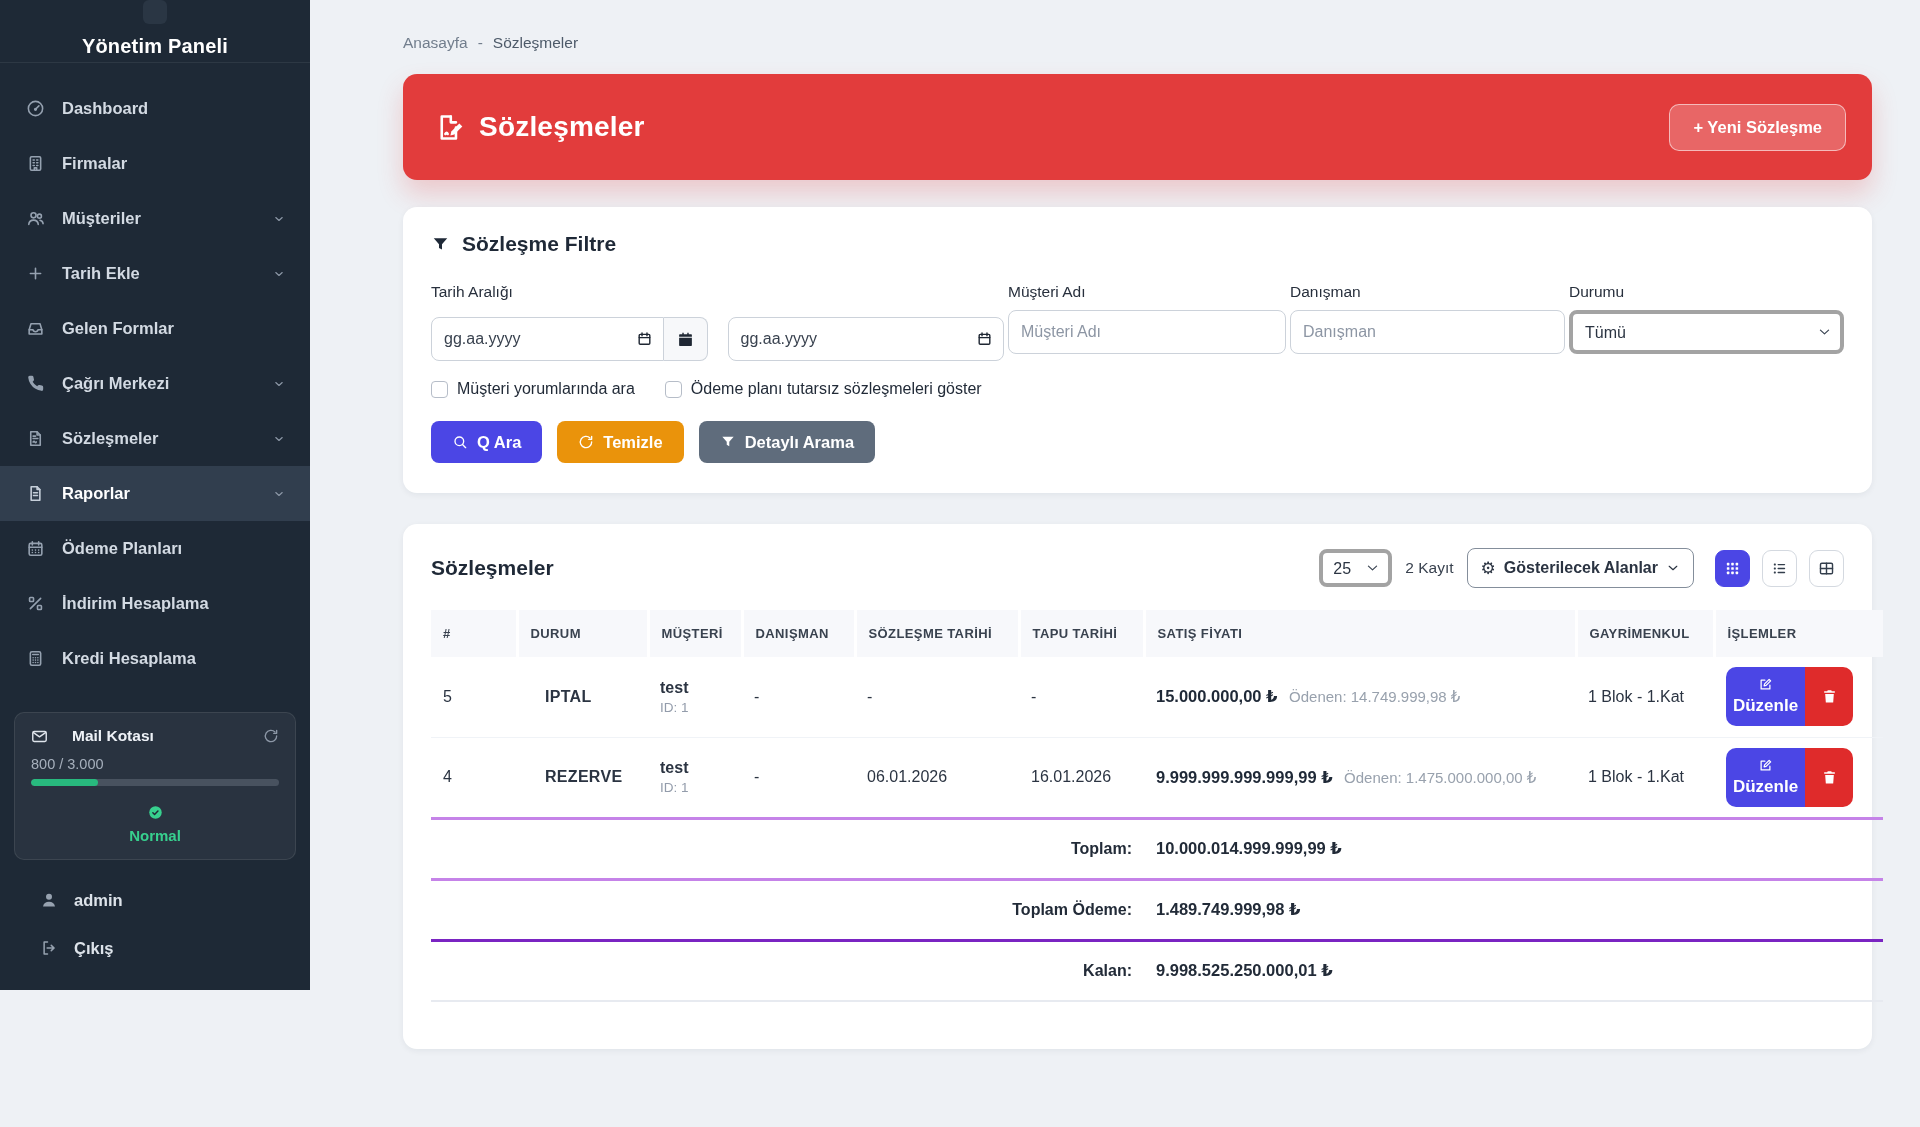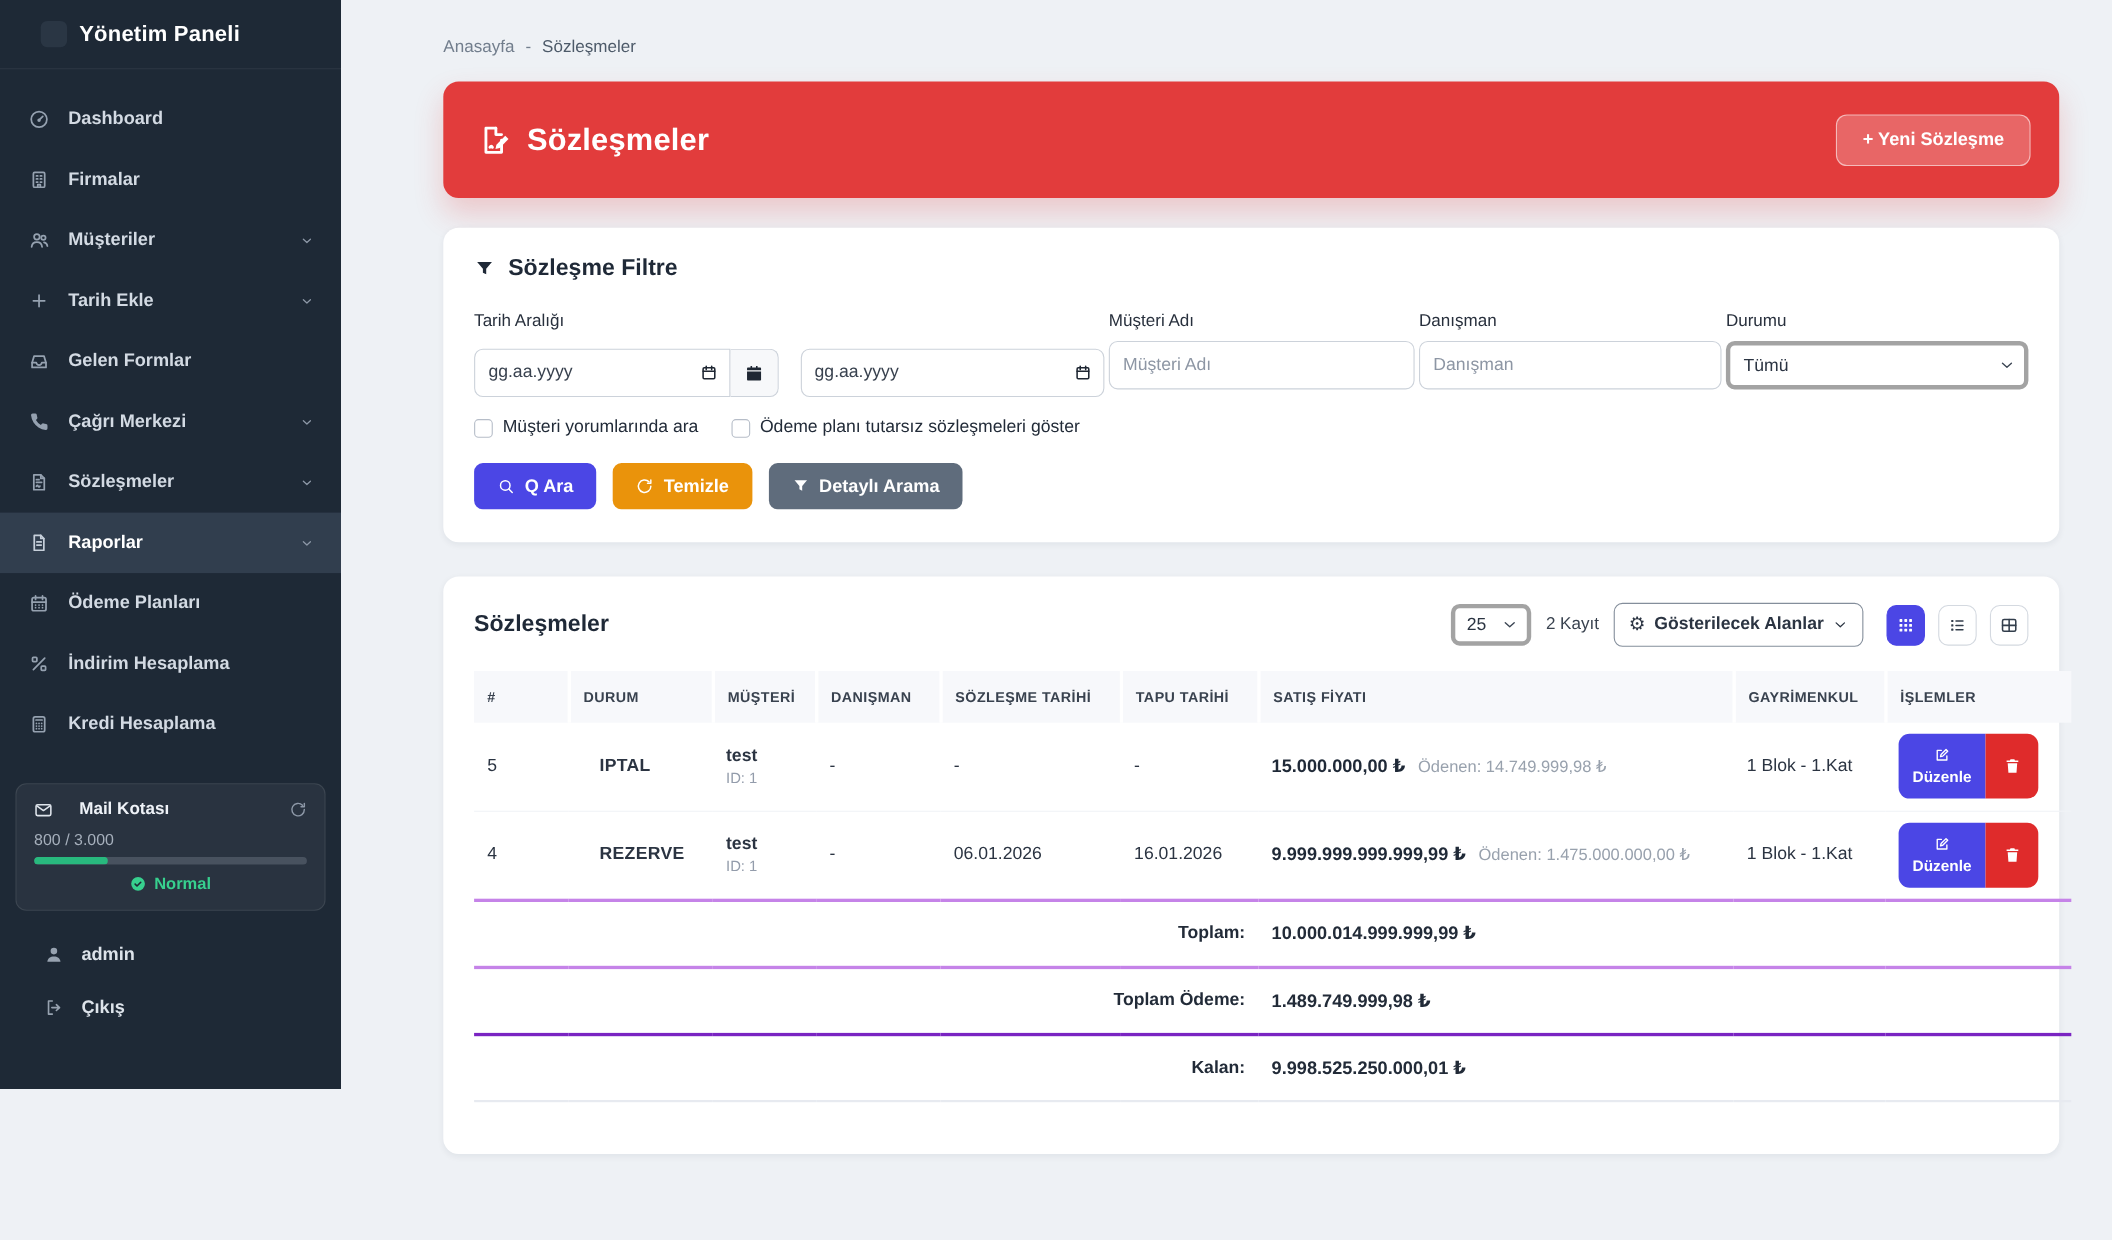--- a/index.html
+++ b/index.html
@@ -8,39 +8,39 @@
     position:relative; overflow:hidden;
     background:#eef1f5;
     font-family:"Liberation Sans","DejaVu Sans",sans-serif;
     color:#2b3442;
   }
   svg { display:block; }
   .ic { stroke:currentColor; fill:none; stroke-width:2; stroke-linecap:round; stroke-linejoin:round; }
 
   
   .sidebar { position:absolute; left:0; top:0; width:310px; height:990px; background:#1e2936; }
-  .sb-header { height:63px; display:flex; align-items:center; gap:11px; padding:0 37px; border-bottom:1px solid rgba(255,255,255,.07); }
+  .sb-header { height:63px; display:flex; align-items:center; gap:11px; padding:0 16px; border-bottom:1px solid rgba(255,255,255,.07);flex-direction:column; }
   .sb-logo { width:24px; height:24px; border-radius:6px; background:#2a3644; flex:0 0 24px; }
   .sb-title { font-size:20px; font-weight:bold; color:#fff; letter-spacing:.2px; }
   .sb-nav { padding-top:18px; }
   .sb-item { height:55px; display:flex; align-items:center; gap:17px; padding:0 24px 0 26px; font-size:16.5px; font-weight:600; color:#d3dae3; cursor:pointer; }
   .sb-item .mi { width:19px; height:19px; flex:0 0 19px; color:#95a1b0; }
   .sb-item .chev { margin-left:auto; width:14px; height:14px; color:#8d98a7; }
   .sb-item.active { background:#313e4e; color:#fff; }
   .sb-item.active .mi { color:#c6cfda; }
 
   .mail-card { margin:26px 14px 0; background:rgba(255,255,255,.05); border:1px solid rgba(255,255,255,.09); border-radius:10px; padding:14px 16px 15px; }
   .mc-top { display:flex; align-items:center; gap:24px; color:#eef2f7; }
   .mc-top .mi { width:17px; height:17px; color:#dfe5ec; }
   .mc-title { font-size:15.5px; font-weight:bold; }
   .mc-refresh { margin-left:auto; width:16px; height:16px; color:#8d98a7; cursor:pointer; }
   .mc-usage { margin-top:11px; font-size:14.5px; color:#a6b0bc; }
   .mc-track { margin-top:7px; height:7px; border-radius:4px; background:#48525f; overflow:hidden; }
   .mc-fill { height:100%; background:#28b97e; border-radius:4px; }
-  .mc-status { margin-top:9px; display:flex; justify-content:center; align-items:center; gap:7px; color:#37d08e; font-size:15px; font-weight:bold; }
+  .mc-status { margin-top:19px; display:flex; justify-content:center; align-items:center; gap:7px; color:#37d08e; font-size:15px; font-weight:bold;flex-direction:column; }
   .mc-status .mi { width:15px; height:15px; }
 
   .sb-user { margin-top:16px; }
   .sb-user,.sb-logout { height:48px; display:flex; align-items:center; gap:16px; padding:0 24px 0 40px; font-size:16.5px; font-weight:600; color:#dde3ea; cursor:pointer; }
   .sb-user .mi,.sb-logout .mi { width:18px; height:18px; color:#97a2b0; }
 
   
   .main { position:absolute; left:310px; top:4px; right:0; height:915px;padding-left:43px; }
   .content { padding:0 48px 0 50px; }
   .breadcrumb { padding-top:30px; display:flex; gap:10px; font-size:15.5px; color:#727e8d; }
@@ -108,21 +108,21 @@
   .tbl th:last-child { border-right:none; }
   .tbl td { padding:10px 12px; font-size:16px; color:#2b3442; vertical-align:middle; }
   tr.data-row td { height:80px; }
   tr.row-sep td { border-bottom:1px solid #f0f3f7; }
   .durum-cell { font-size:13.5px; font-weight:bold; letter-spacing:.3px; padding-left:28px !important; }
   .musteri-name { font-weight:bold; }
   .musteri-id { margin-top:3px; font-size:13.5px; color:#939cab; }
   .fiyat-main { font-weight:bold; font-size:16.5px; color:#1f2937; }
   .odenen { font-size:15px; color:#98a1ad; margin-left:7px; }
   .actions { display:flex; }
-  .btn-edit { width:79px; height:59px; border:none; border-radius:10px 0 0 10px; background:#4b46e5; color:#fff; display:flex; flex-direction:column; align-items:center; justify-content:center; gap:4px; font-size:14px; font-weight:bold; cursor:pointer; font-family:inherit; }
+  .btn-edit { width:79px; height:59px; border:none; border-radius:10px 0 0 10px; background:#4b46e5; color:#fff; display:flex; flex-direction:column; align-items:center; justify-content:center; gap:4px; font-size:17px; font-weight:bold; cursor:pointer; font-family:inherit; }
   .btn-edit .mi { width:15px; height:15px; }
   .btn-del { width:48px; height:59px; border:none; border-radius:0 10px 10px 0; background:#df2b2b; color:#fff; display:flex; align-items:center; justify-content:center; cursor:pointer; }
   .btn-del .mi { width:17px; height:17px; }
 
   tr.sum td { height:61px; font-weight:bold; font-size:16.5px; color:#222b38; }
   tr.sum .sl { text-align:right; padding-right:12px; font-size:16px; }
   tr.sum1 td { border-top:3px solid #c583e8; }
   tr.sum2 td { border-top:3px solid #c583e8; }
   tr.sum3 td { border-top:3px solid #7a24c2; border-bottom:2px solid #e7eaf0; }
 </style>

